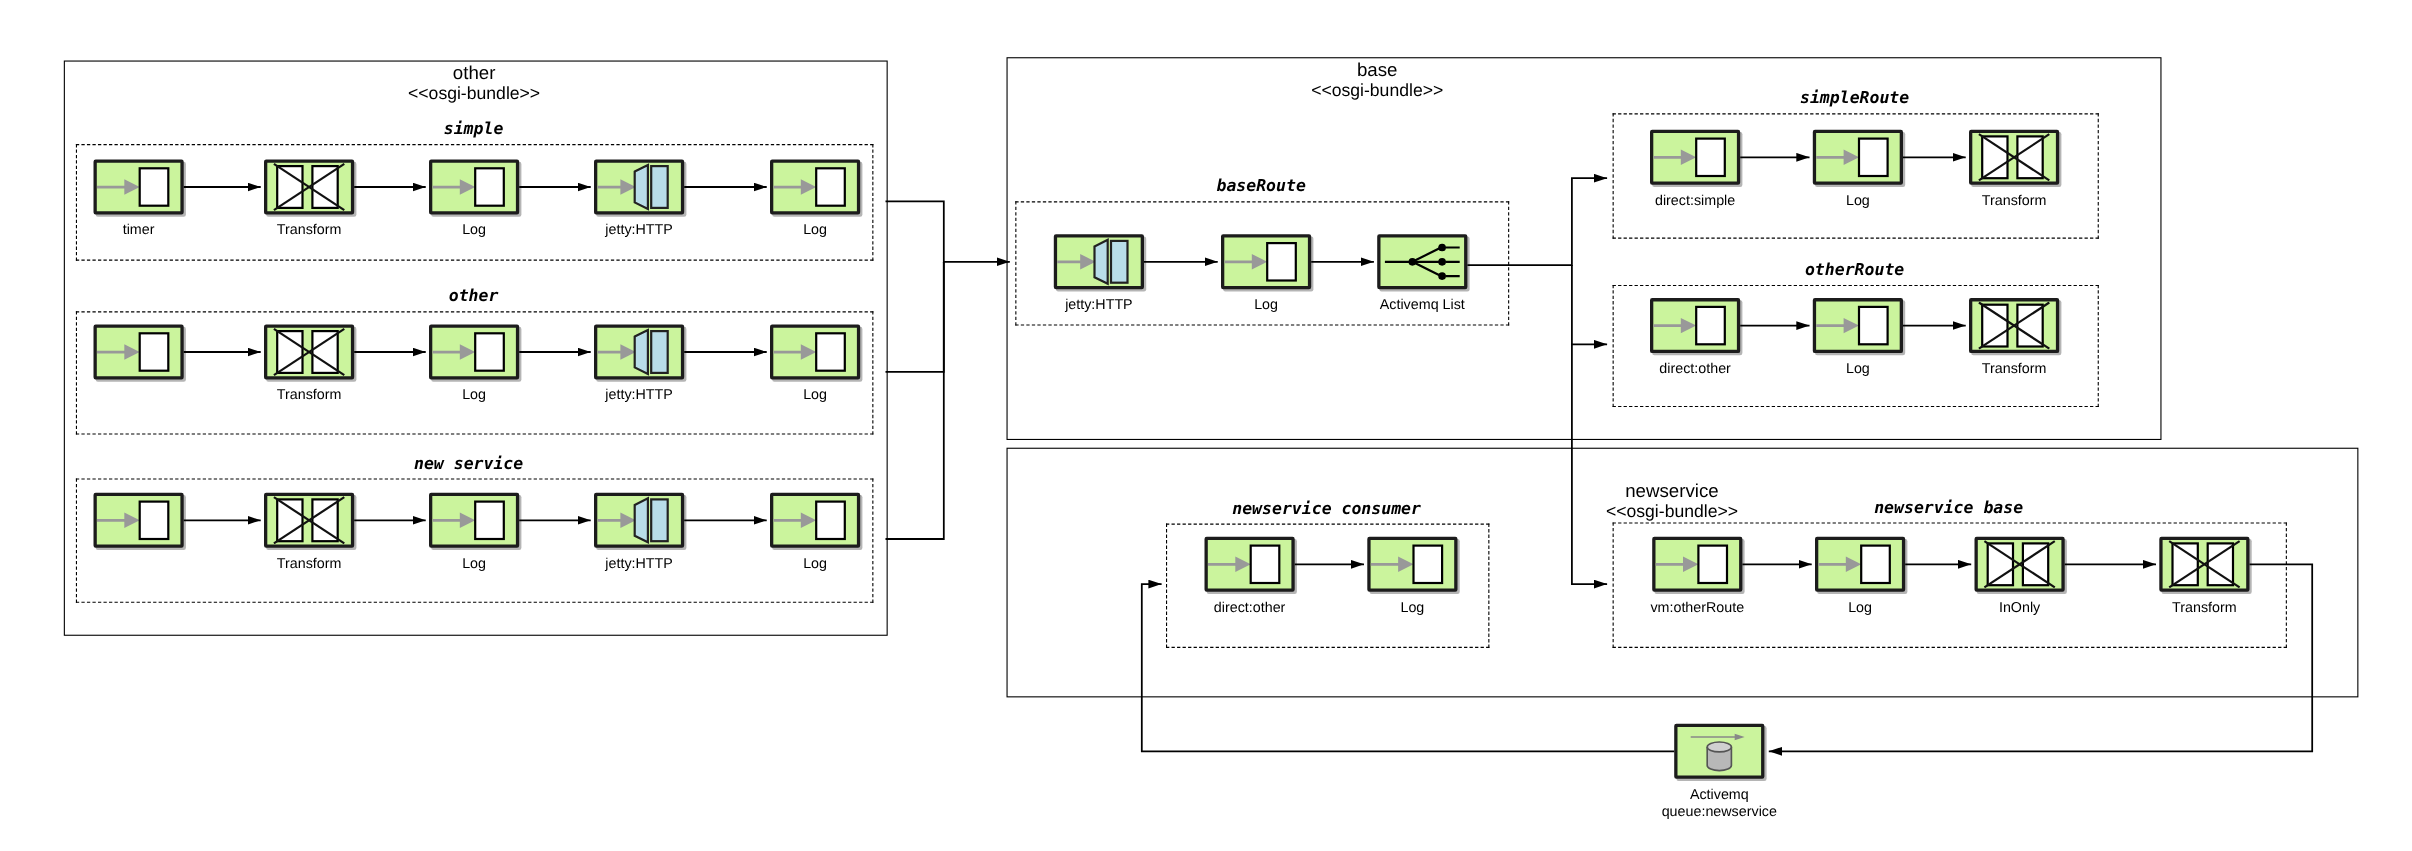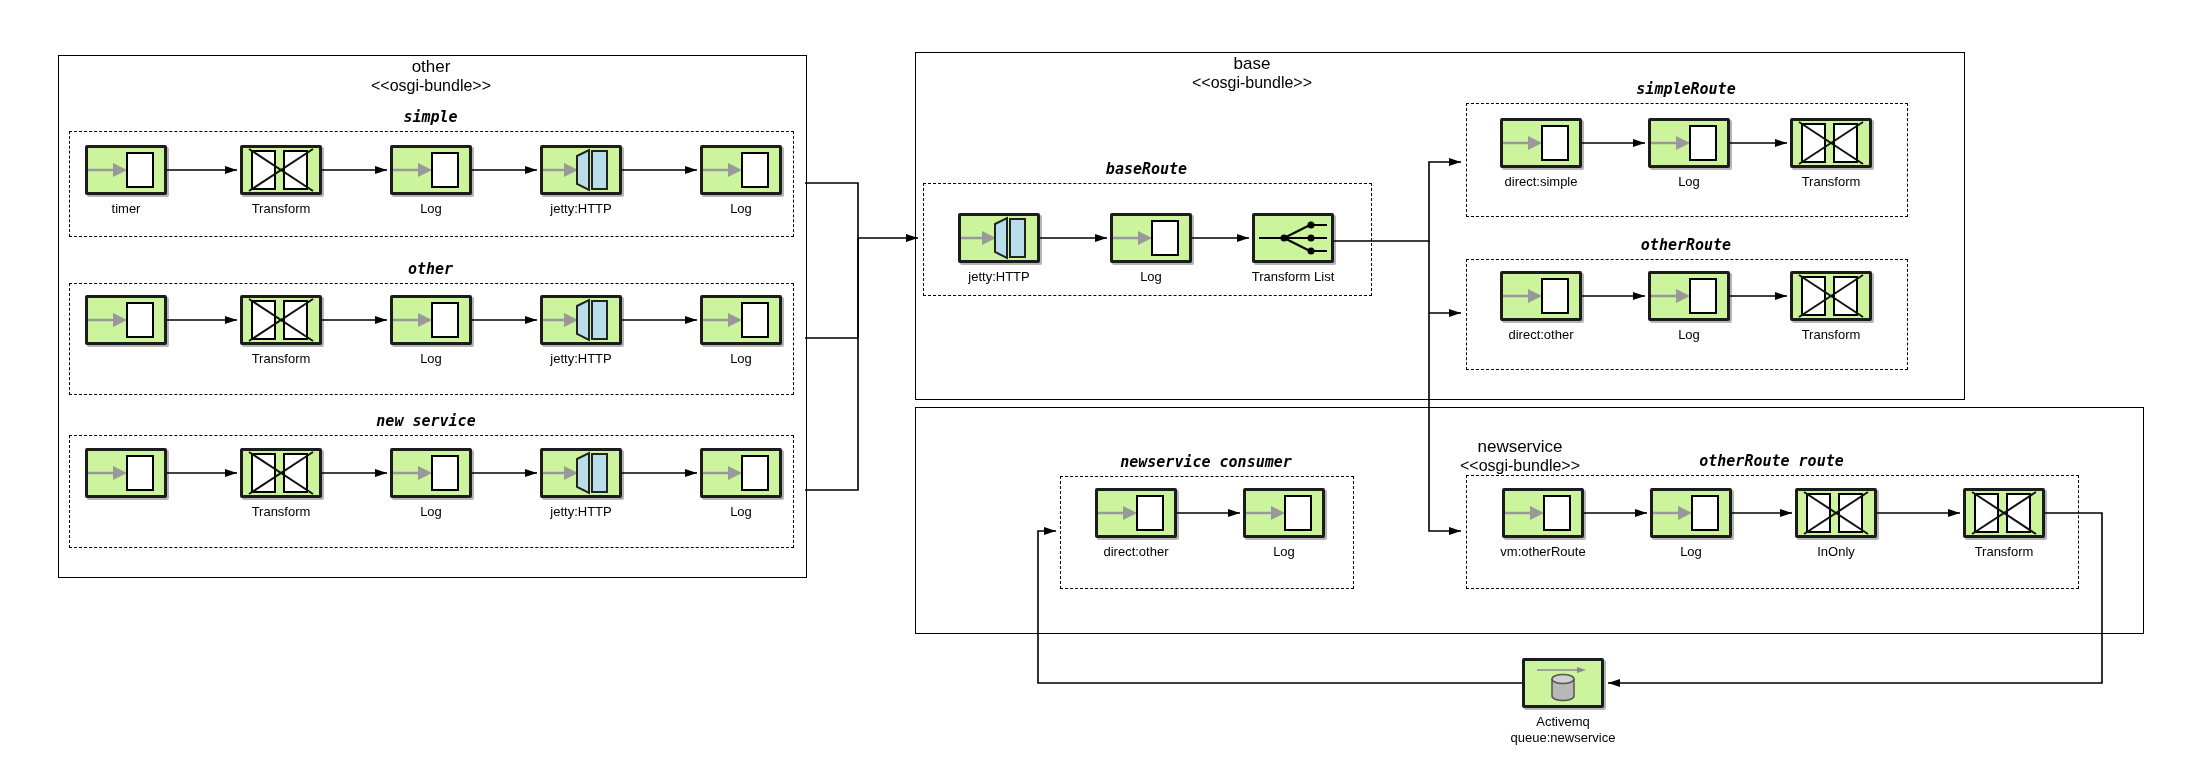--- a/index.html
+++ b/index.html
@@ -153,21 +153,21 @@
     <line x1="29" y1="22" x2="55" y2="9" stroke="#000" stroke-width="2"></line>
     <line x1="29" y1="22" x2="55" y2="22" stroke="#000" stroke-width="2"></line>
     <line x1="29" y1="22" x2="55" y2="35" stroke="#000" stroke-width="2"></line>
     <circle cx="56" cy="9" r="3.5" fill="#000"></circle>
         <line x1="59" y1="9" x2="72" y2="9" stroke="#000" stroke-width="2"></line>
     <circle cx="56" cy="22" r="3.5" fill="#000"></circle>
         <line x1="59" y1="22" x2="72" y2="22" stroke="#000" stroke-width="2"></line>
     <circle cx="56" cy="35" r="3.5" fill="#000"></circle>
         <line x1="59" y1="35" x2="72" y2="35" stroke="#000" stroke-width="2"></line>
       </svg></span></div>
-<div class="node-label" style="left: 1208px; top: 269px; width: 170px;">Transform List</div>
+<div class="node-label" style="left: 1208px; top: 269px; width: 170px;">Activemq List</div>
 <div class="route-box" style="left: 1466px; top: 103px; width: 440px; height: 112px;"></div>
 <div class="route-label" style="left: 1516px; top: 80px; width: 340px;">simpleRoute</div>
 <div class="node" style="left: 1500px; top: 118px; background: rgb(203, 244, 157); border-color: rgb(28, 28, 28);"><span><svg width="76" height="44" viewBox="0 0 76 44">
     <line x1="0" y1="22" x2="27" y2="22" stroke="#999999" stroke-width="2.5"></line>
     <polygon points="25,15 39,22 25,29" fill="#999999"></polygon>
     <rect x="39" y="5" width="26" height="34" fill="#fff" stroke="#000" stroke-width="2"></rect>
       </svg></span></div>
 <div class="node-label" style="left: 1456px; top: 174px; width: 170px;">direct:simple</div>
 <div class="node" style="left: 1648px; top: 118px; background: rgb(203, 244, 157); border-color: rgb(28, 28, 28);"><span><svg width="76" height="44" viewBox="0 0 76 44">
     <line x1="0" y1="22" x2="27" y2="22" stroke="#999999" stroke-width="2.5"></line>
@@ -216,21 +216,21 @@
     <rect x="39" y="5" width="26" height="34" fill="#fff" stroke="#000" stroke-width="2"></rect>
       </svg></span></div>
 <div class="node-label" style="left: 1051px; top: 544px; width: 170px;">direct:other</div>
 <div class="node" style="left: 1243px; top: 488px; background: rgb(203, 244, 157); border-color: rgb(28, 28, 28);"><span><svg width="76" height="44" viewBox="0 0 76 44">
     <line x1="0" y1="22" x2="27" y2="22" stroke="#999999" stroke-width="2.5"></line>
     <polygon points="25,15 39,22 25,29" fill="#999999"></polygon>
     <rect x="39" y="5" width="26" height="34" fill="#fff" stroke="#000" stroke-width="2"></rect>
       </svg></span></div>
 <div class="node-label" style="left: 1199px; top: 544px; width: 170px;">Log</div>
 <div class="route-box" style="left: 1466px; top: 475px; width: 611px; height: 112px;"></div>
-<div class="route-label" style="left: 1601.5px; top: 452px; width: 340px;">otherRoute route</div>
+<div class="route-label" style="left: 1601.5px; top: 452px; width: 340px;">newservice base</div>
 <div class="node" style="left: 1502px; top: 488px; background: rgb(203, 244, 157); border-color: rgb(28, 28, 28);"><span><svg width="76" height="44" viewBox="0 0 76 44">
     <line x1="0" y1="22" x2="27" y2="22" stroke="#999999" stroke-width="2.5"></line>
     <polygon points="25,15 39,22 25,29" fill="#999999"></polygon>
     <rect x="39" y="5" width="26" height="34" fill="#fff" stroke="#000" stroke-width="2"></rect>
       </svg></span></div>
 <div class="node-label" style="left: 1458px; top: 544px; width: 170px;">vm:otherRoute</div>
 <div class="node" style="left: 1650px; top: 488px; background: rgb(203, 244, 157); border-color: rgb(28, 28, 28);"><span><svg width="76" height="44" viewBox="0 0 76 44">
     <line x1="0" y1="22" x2="27" y2="22" stroke="#999999" stroke-width="2.5"></line>
     <polygon points="25,15 39,22 25,29" fill="#999999"></polygon>
     <rect x="39" y="5" width="26" height="34" fill="#fff" stroke="#000" stroke-width="2"></rect>

